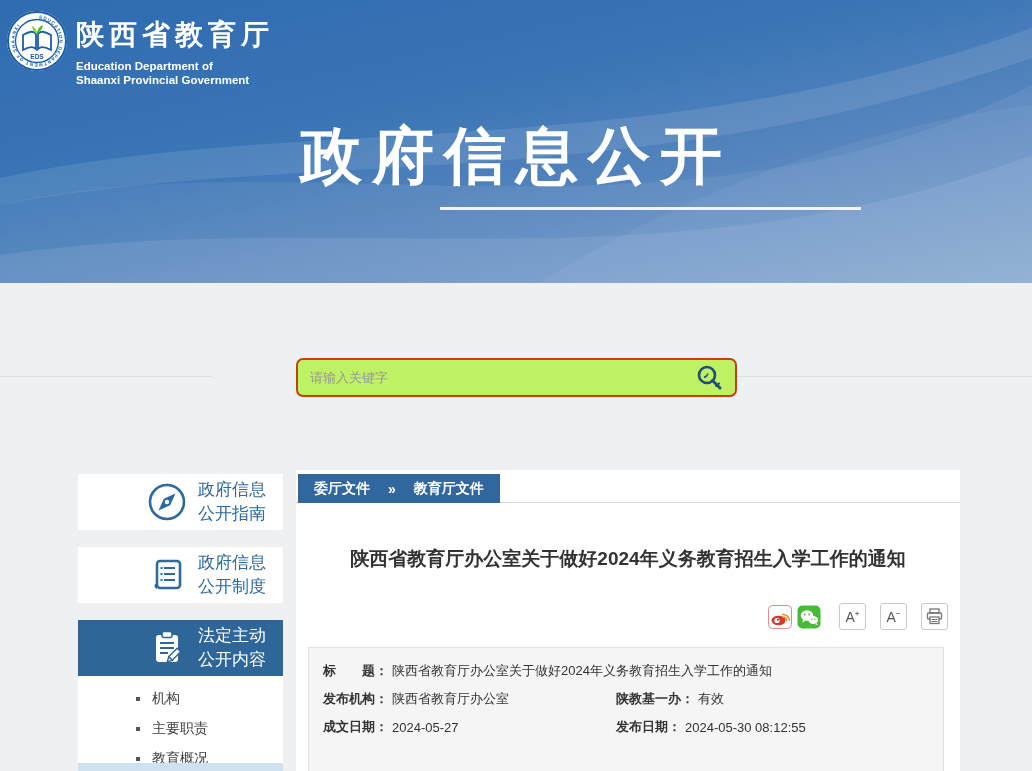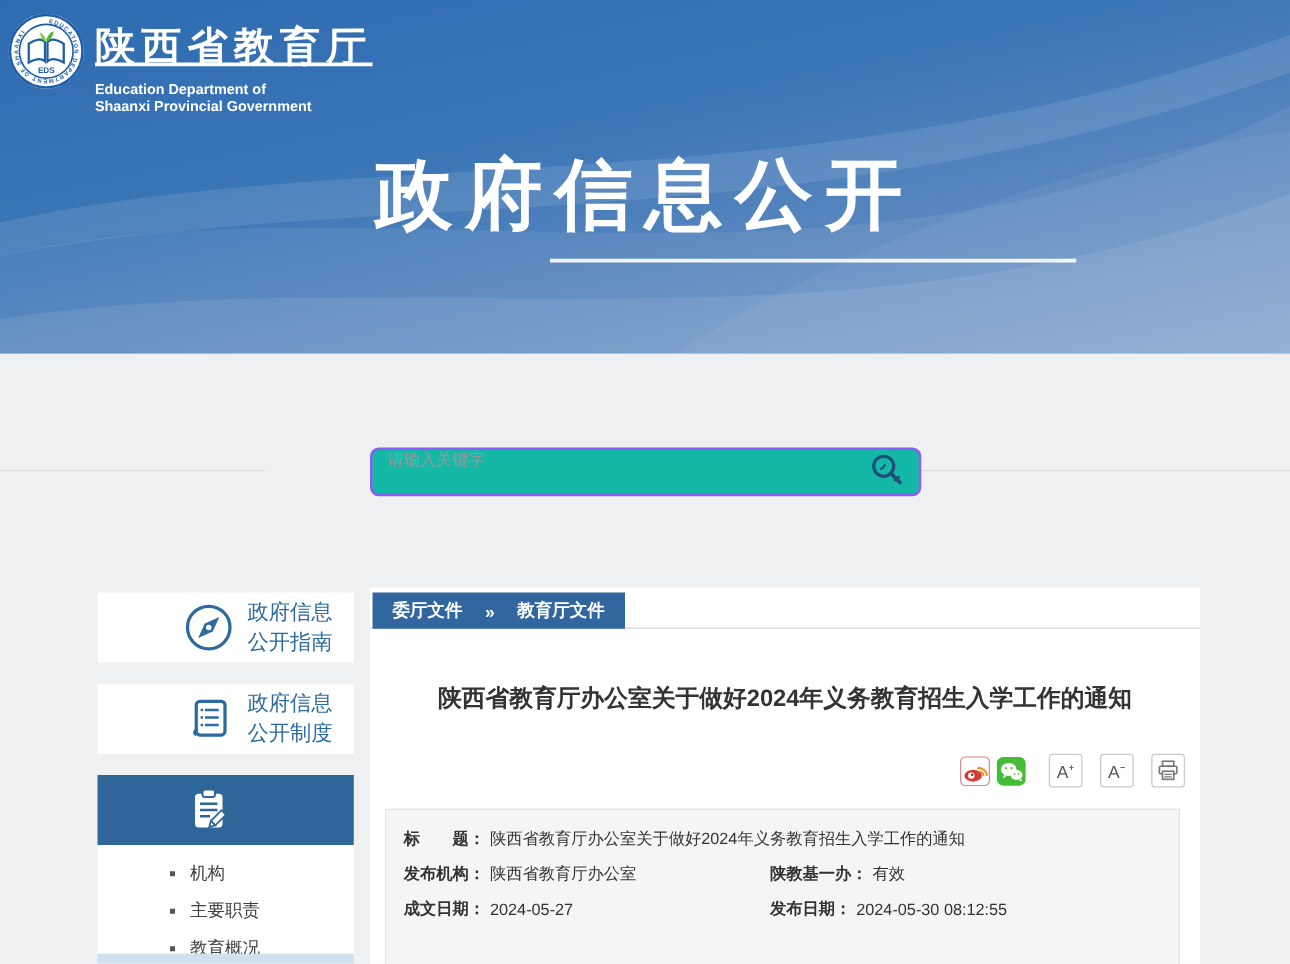--- a/index.html
+++ b/index.html
@@ -7,37 +7,37 @@
     font-family:"Liberation Sans", sans-serif; background:#eff0f1; }
   .page { position:relative; width:1032px; height:771px; }
 
   
   .hero { position:absolute; left:0; top:0; width:1032px; height:283px;
     background:linear-gradient(168deg, #2e6bb0 0%, #3a75b5 38%, #5d89c0 70%, #7aa0cc 100%);
     overflow:hidden; }
   .hero svg.waves { position:absolute; left:0; top:0; }
   .logo-badge { position:absolute; left:6px; top:10px; }
   .org-block { position:absolute; left:76px; top:16px; color:#fff; }
-  .org-zh { font-size:32px; font-weight:bold; letter-spacing:5px;text-decoration:underline; }
+  .org-zh { font-size:28px; font-weight:bold; letter-spacing:5px; }
   .org-en { font-size:11.5px; font-weight:bold; line-height:14px; margin-top:5px; }
   .banner-title { position:absolute; left:0; right:0; top:114px; text-align:center;
     color:#fff; font-size:62px; font-weight:bold; letter-spacing:10px; }
   .banner-underline { position:absolute; left:440px; top:207px; width:421px; height:3px;
     background:rgba(255,255,255,0.9); }
 
   
   .content { position:absolute; left:0; top:283px; width:1032px; height:488px; background:#eff0f1; }
   .divider { position:absolute; top:93px; height:1px; background:#dcdddd; }
   .divider.left { left:0; width:212px; }
   .divider.right { left:737px; width:295px; }
 
   
   .searchbox { position:absolute; left:296px; top:75px; width:441px; height:39px;
-    background:#14b8a6; border:2px solid #8b5cf6; border-radius:7px;
-    display:flex; align-items:flex-start; padding:0 8px 0 12px; }
+    background:#bef264; border:2px solid #c2410c; border-radius:7px;
+    display:flex; align-items:center; padding:0 8px 0 12px; }
   .searchbox input { flex:1; border:none; outline:none; font-size:13px; color:#333;
     font-family:"Liberation Sans", sans-serif; background:transparent; }
   .searchbox input::placeholder { color:#999; }
   .search-btn { width:36px; height:32px; border:none; background:transparent; cursor:pointer;
     display:flex; align-items:center; justify-content:center; }
 
   
   .side-item { position:absolute; left:78px; width:205px; height:56px; background:#fff;
     display:flex; align-items:center; cursor:pointer;padding-left:48px; }
   .side-item .ico { width:46px; margin:0 8px 0 18px; display:flex; justify-content:center; }
@@ -173,20 +173,24 @@
           <rect x="17" y="5.5" width="10" height="6" rx="2" fill="#ffffff" stroke="#2e6699" stroke-width="1.6"></rect>
           <line x1="15" y1="17" x2="29" y2="17" stroke="#2e6699" stroke-width="2"></line>
           <line x1="15" y1="22" x2="29" y2="22" stroke="#2e6699" stroke-width="2"></line>
           <line x1="15" y1="27" x2="23" y2="27" stroke="#2e6699" stroke-width="2"></line>
           <g transform="rotate(45 29 29)">
             <rect x="26.5" y="22" width="5" height="12" fill="#ffffff" stroke="#2e6699" stroke-width="1.4"></rect>
             <polygon points="26.5,34 31.5,34 29,38.5" fill="#ffffff" stroke="#2e6699" stroke-width="1.4"></polygon>
           </g>
         </svg>
       </span>
+      <span class="lbl">
+        <div>法定主动</div>
+        <div>公开内容</div>
+      </span>
     </div>
 
     <div class="side-sub">
       <div class="sub-row" style="margin-top:9px">
         <span class="sq"></span>
         <span>机构</span>
       </div>
       <div class="sub-row">
         <span class="sq"></span>
         <span>主要职责</span>

